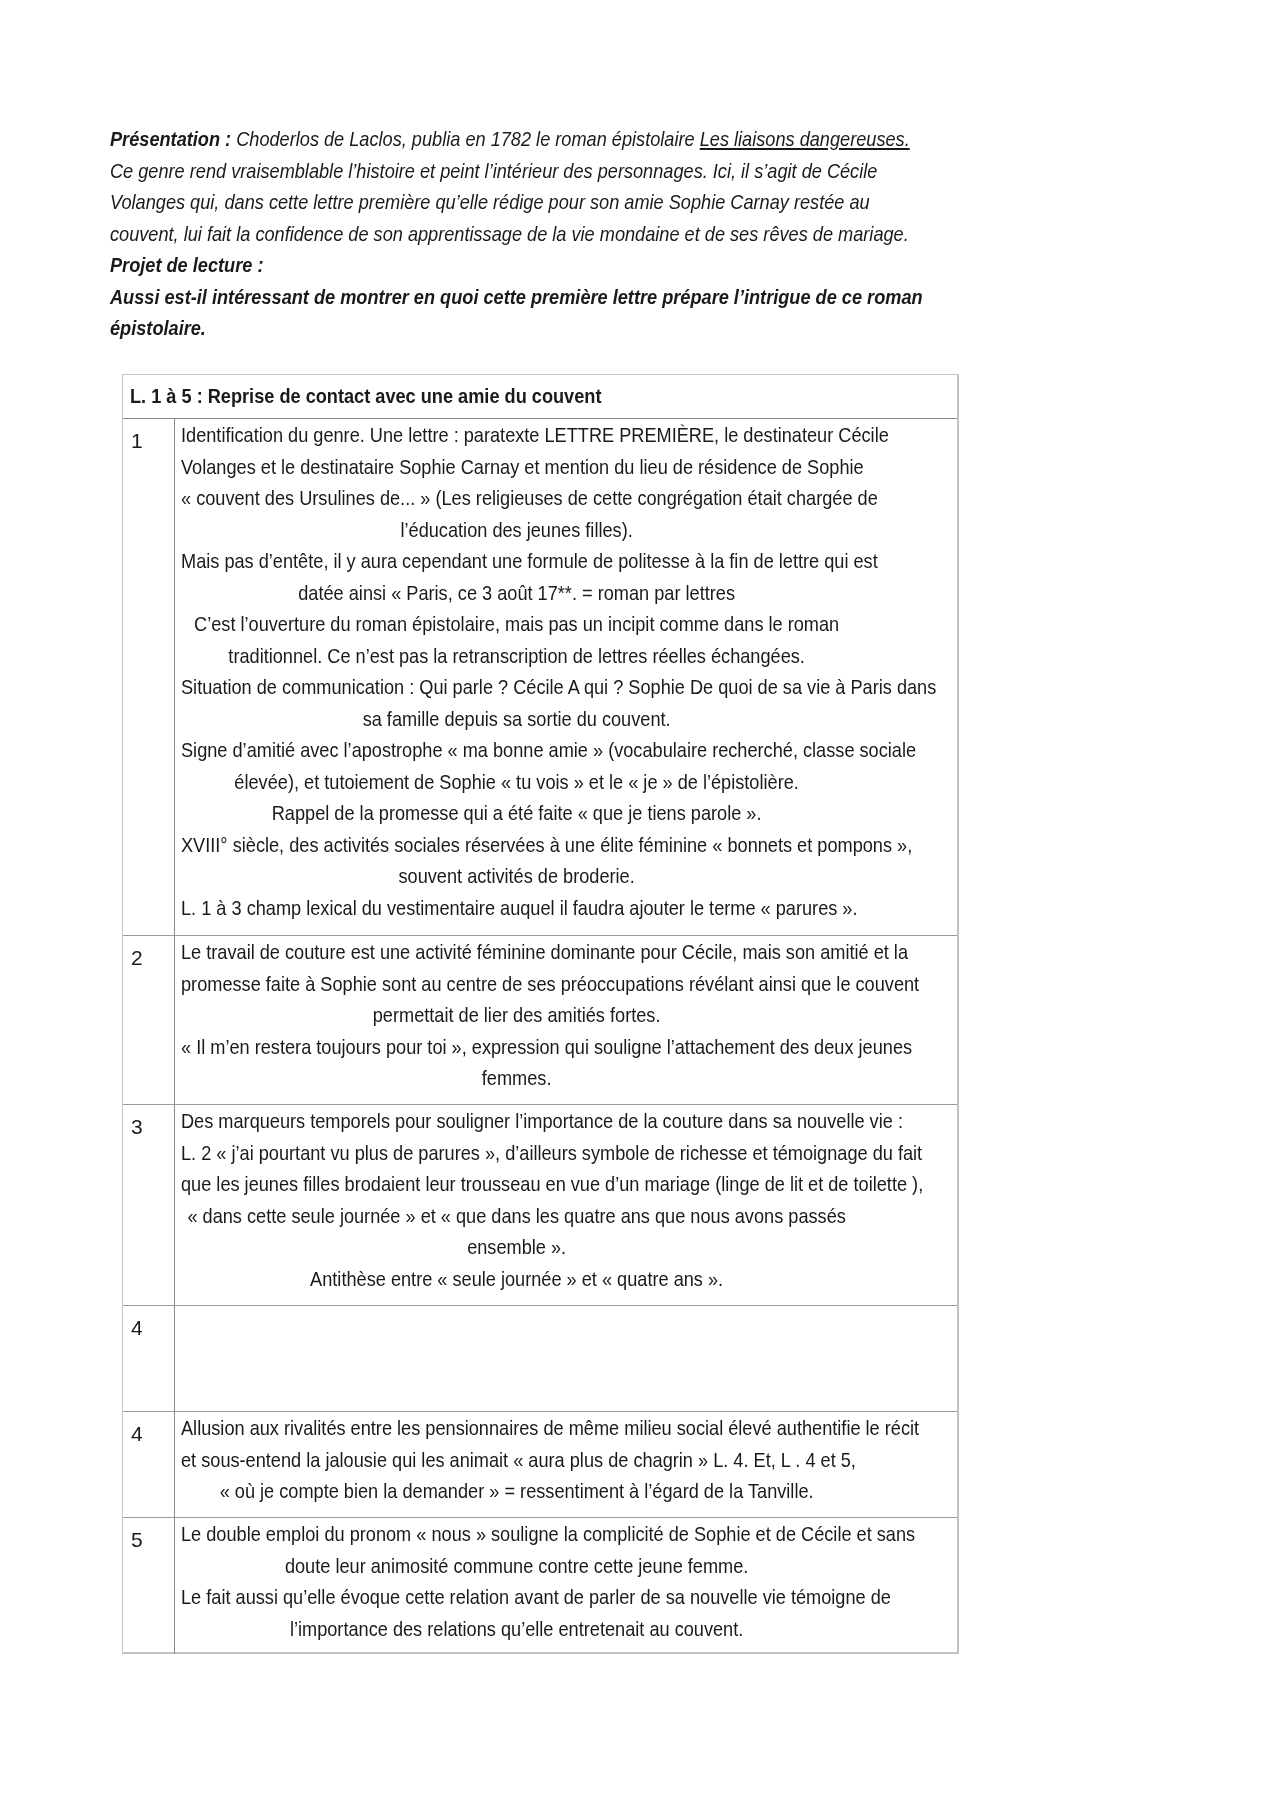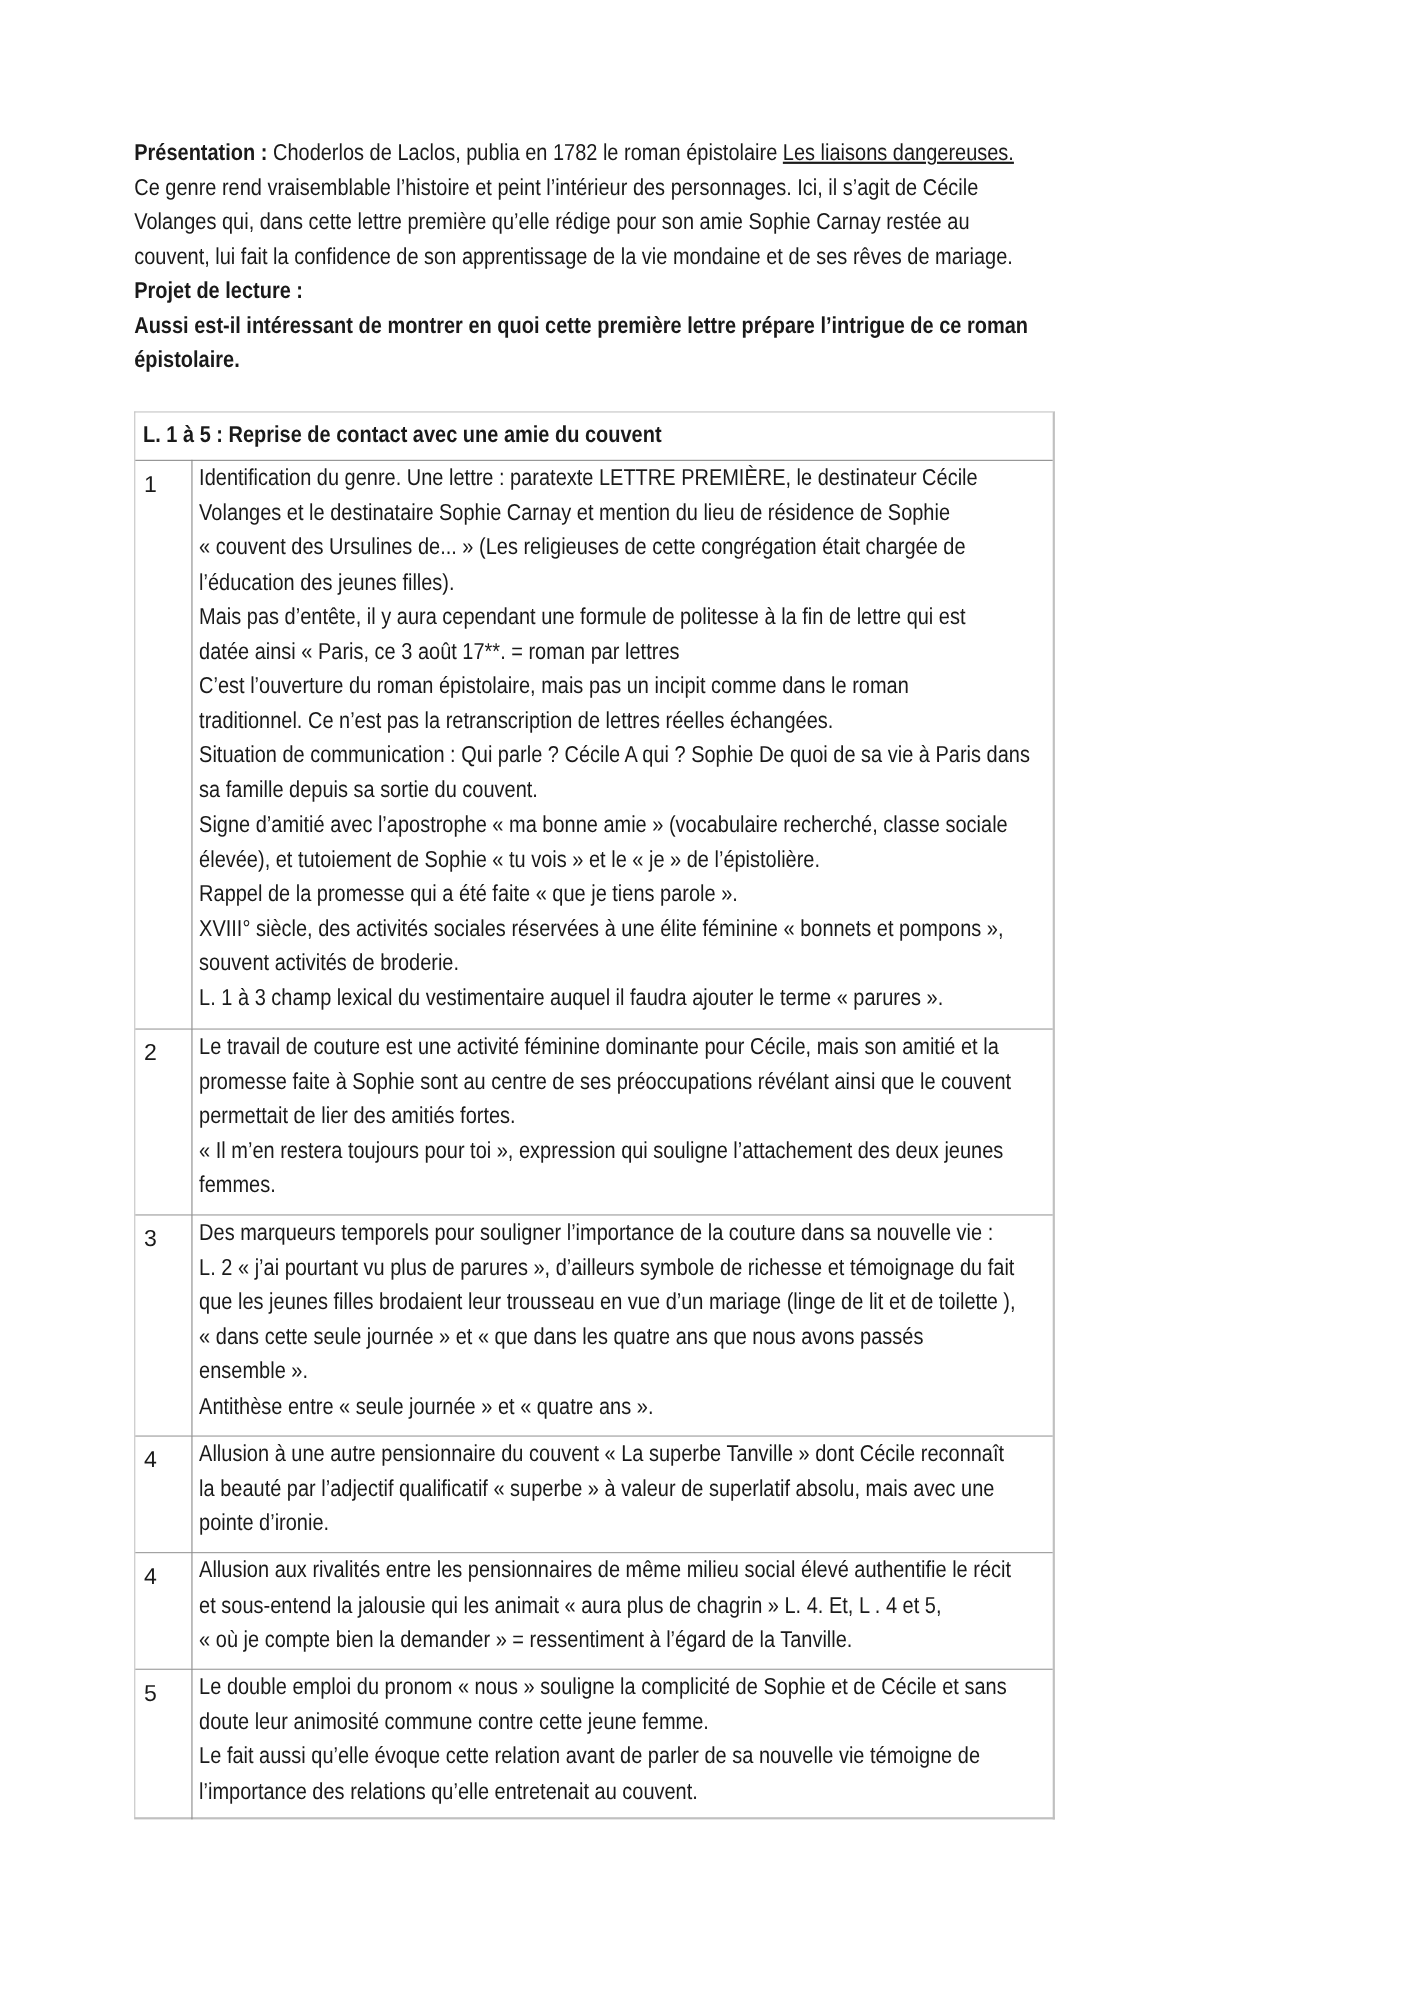--- a/index.html
+++ b/index.html
@@ -1,27 +1,27 @@
 <!DOCTYPE html>
 <html><head>
 <meta charset="utf-8">
 <style>
   html, body { margin: 0; padding: 0; background: #ffffff; }
   body { width: 1280px; height: 1811px; position: relative; overflow: hidden;
          font-family: "Liberation Sans", "DejaVu Sans", sans-serif; color: #1a1a1a; }
   .line { position: absolute; white-space: nowrap; font-size: 21px; line-height: 31.5px;
           transform: scaleX(0.865); transform-origin: 0 0; }
-  .intro { position: absolute; left: 122px; top: 123px; width: 1100px; }
+  .intro { position: absolute; left: 110px; top: 123px; width: 1100px; font-style: italic; }
   .intro .line { position: relative; display: block; height: 31.5px; }
   .b { font-weight: bold; }
   .u { text-decoration: underline; }
 
   .table { position: absolute; left: 122px; top: 374px; width: 837px; height: 1280px;
            border: 1px solid #c4c4c4; border-right: 2px solid #c0c0c0; border-bottom: 2px solid #c0c0c0;
-           box-sizing: border-box; }
+           box-sizing: border-box; text-align: center; }
   .hdr { position: absolute; left: 0; top: 0; right: 0; height: 43px; border-bottom: 1.5px solid #8c8c8c; }
   .hdr .line { left: 7px; top: 5px; font-weight: bold; }
   .row { position: absolute; left: 0; right: 0; border-bottom: 1.5px solid #9a9a9a; }
   .row:last-child { border-bottom: none; }
   .num { position: absolute; left: 0; top: 0; bottom: 0; width: 51px; border-right: 1.5px solid #8a8a8a; }
   .num span { position: absolute; left: 8px; top: 7px; font-size: 21px; line-height: 31.5px; }
   .cell { position: absolute; left: 58px; top: 1px; right: 0; }
   .cell .line { position: relative; display: block; height: 31.5px; }
 </style>
 </head>
@@ -89,25 +89,20 @@
           <div class="line">que les jeunes filles brodaient leur trousseau en vue d’un mariage (linge de lit et de toilette ),</div>
           <div class="line">« dans cette seule journée » et «  que dans les quatre ans que nous avons passés</div>
           <div class="line">ensemble ».</div>
           <div class="line">Antithèse entre « seule journée » et « quatre ans ».</div>
         </div>
       </div>
       <div class="row" style="top: 930px; height: 106px;">
         <div class="num">
           <span>4</span>
         </div>
-        <div class="cell">
-          <div class="line">Allusion à une autre pensionnaire du couvent « La superbe  Tanville » dont Cécile reconnaît</div>
-          <div class="line">la beauté par l’adjectif qualificatif « superbe » à valeur de superlatif absolu, mais avec une</div>
-          <div class="line">pointe d’ironie.</div>
-        </div>
       </div>
       <div class="row" style="top: 1036px; height: 106px;">
         <div class="num">
           <span>4</span>
         </div>
         <div class="cell">
           <div class="line">Allusion aux rivalités entre les pensionnaires de même milieu social élevé authentifie le récit</div>
           <div class="line">et sous-entend la jalousie qui les animait « aura plus de chagrin » L. 4. Et, L . 4 et 5,</div>
           <div class="line">« où je compte bien la demander » = ressentiment à l’égard de la Tanville.</div>
         </div>

